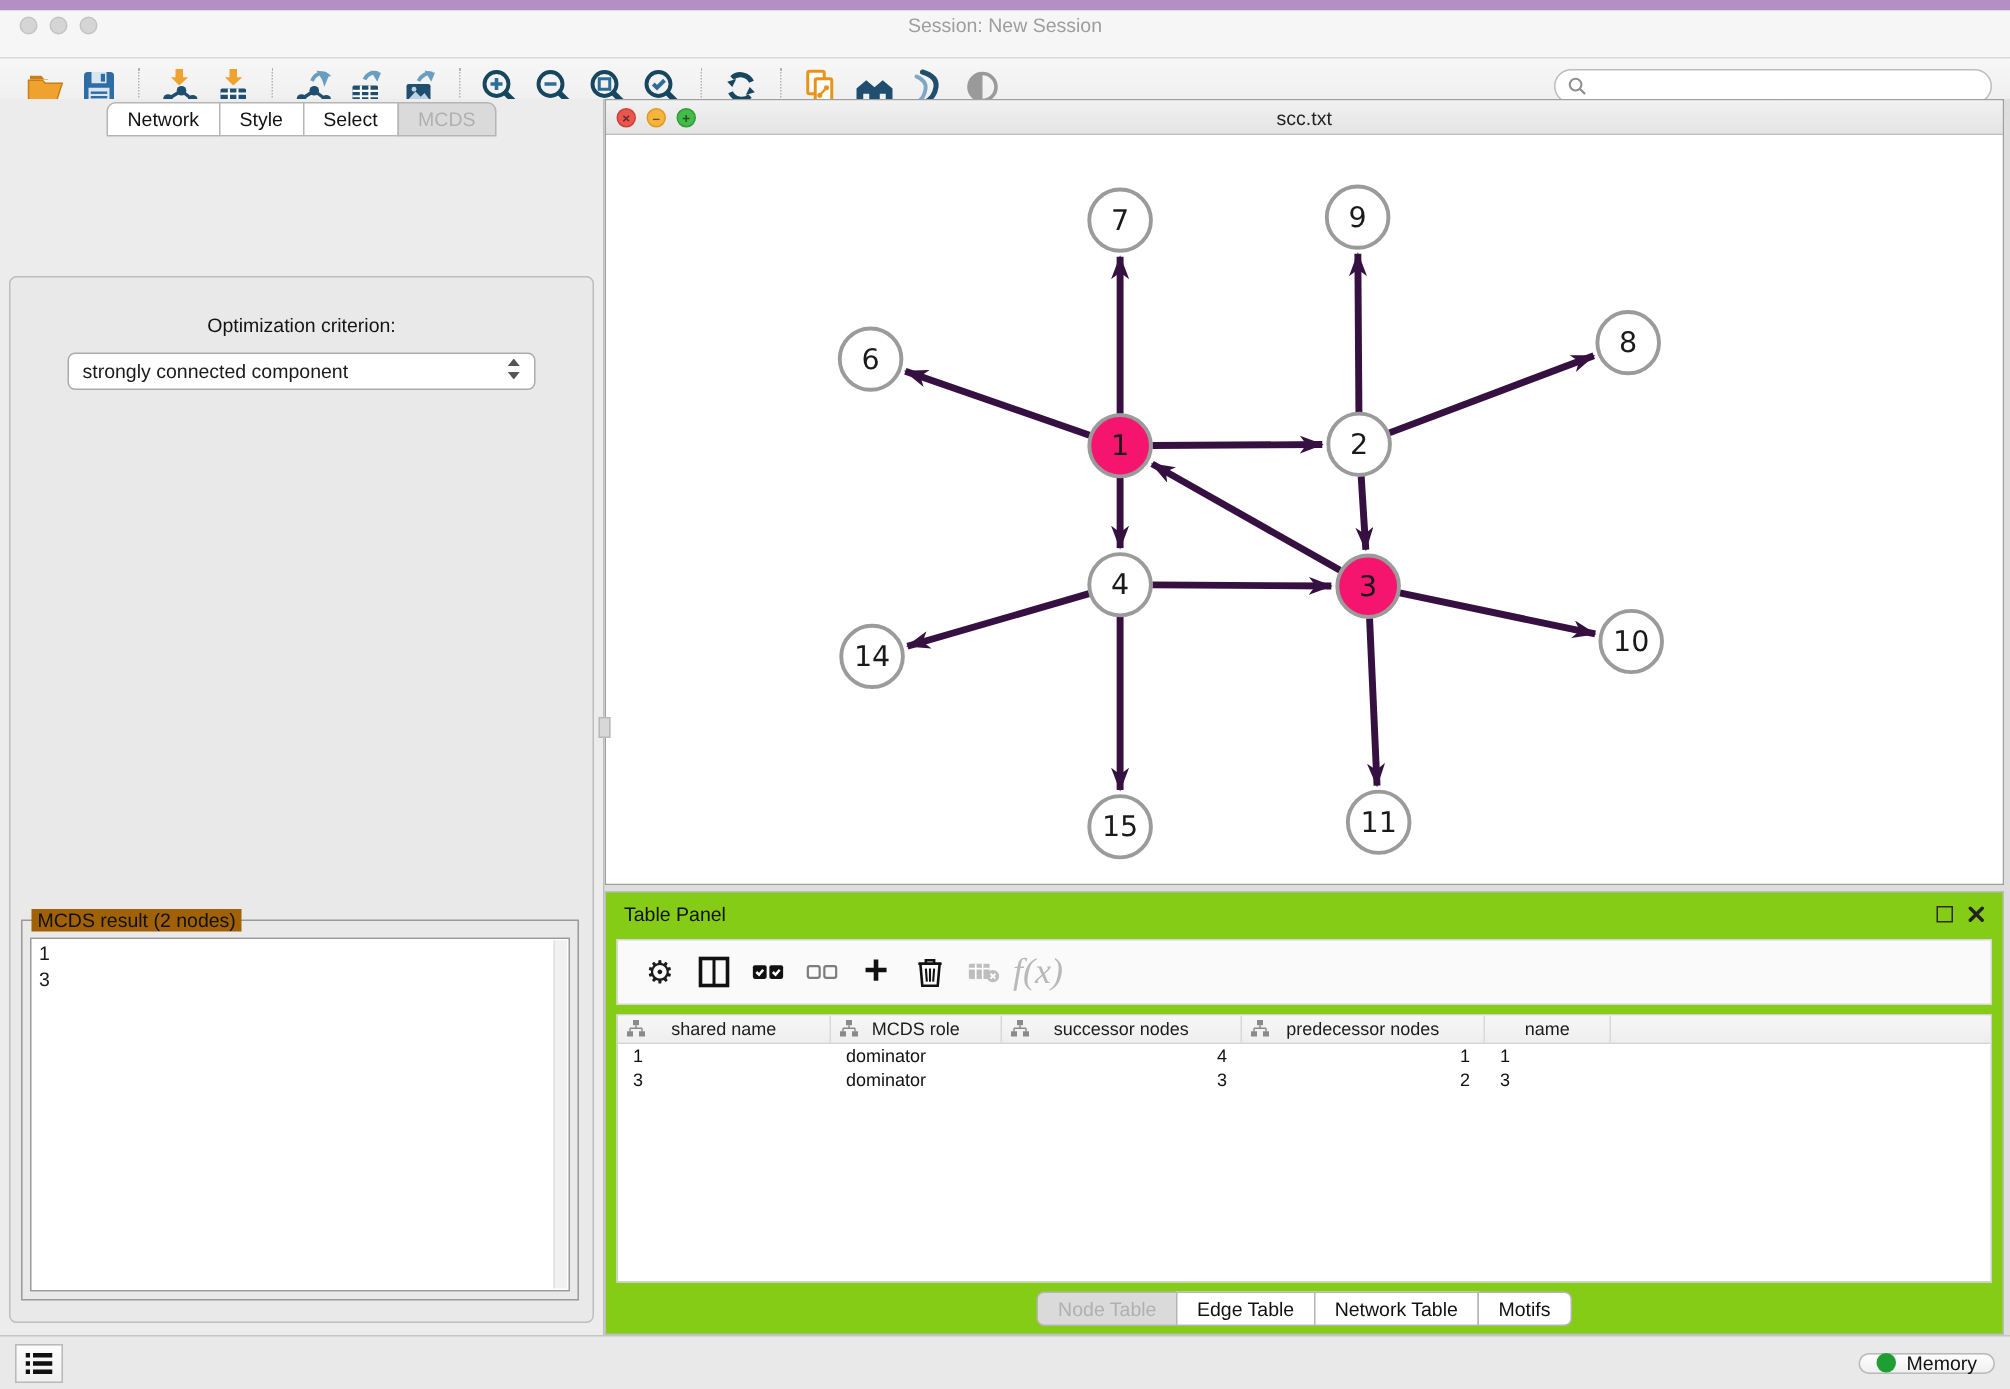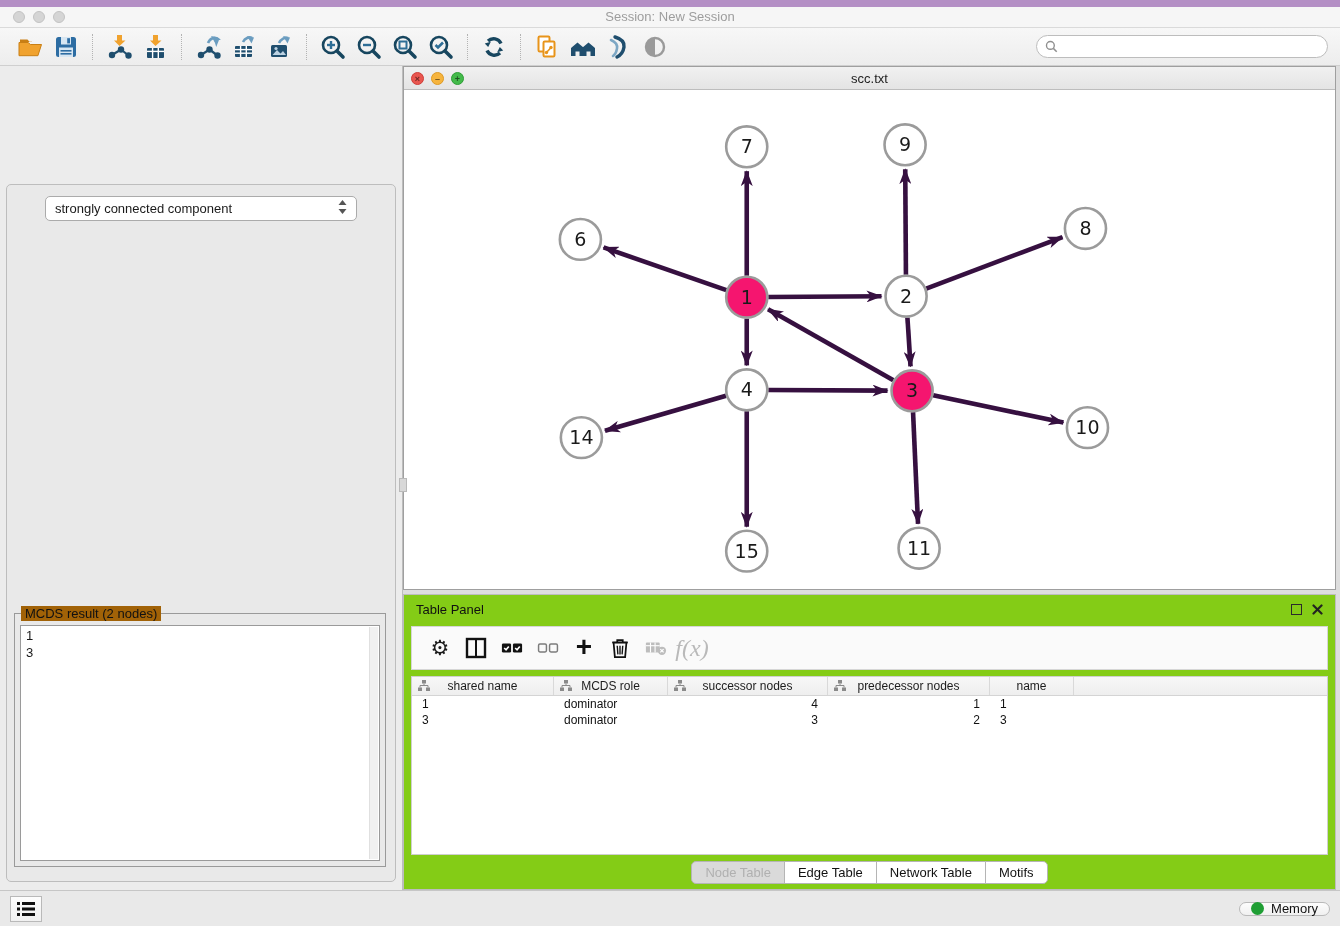--- a/index.html
+++ b/index.html
@@ -1,21 +1,21 @@
 <!DOCTYPE html>
 <html><head>
 <meta charset="utf-8">
 <style>
   * { margin:0; padding:0; box-sizing:border-box; }
   html,body { width:1340px; height:926px; }
   body { font-family:"Liberation Sans", sans-serif; background:#ececec; position:relative; overflow:hidden; color:#1a1a1a; }
 
   
   .top-accent { height:7px; background:#b48fc5; }
-  .titlebar { height:21px; background:#f6f6f6; border-bottom:1px solid #dadada; position:relative; }
+  .titlebar { height:32px; background:#f6f6f6; border-bottom:1px solid #dadada; position:relative; }
   .traffic-inactive { position:absolute; left:13px; top:4px; display:flex; gap:8px; }
   .traffic-inactive span { width:12px; height:12px; border-radius:50%; background:#d5d5d5; border:1px solid #c3c3c3; }
   .app-title { text-align:center; line-height:20px; font-size:13px; color:#9d9d9d; }
 
   .toolbar { height:38px; background:linear-gradient(#f7f7f7,#ededed); border-bottom:1px solid #cfcfcf; display:flex; align-items:center; padding:0 12px; }
   .tbtn { width:30px; height:30px; display:flex; align-items:center; justify-content:center; margin:0 3px; cursor:default; }
   .tbtn svg { width:26px; height:26px; }
   .tsep { width:1px; height:26px; border-left:1px dotted #b3b3b3; margin:0 8px; }
   .search-wrap { margin-left:auto; width:292px; height:23px; background:#fff; border:1px solid #bdbdbd; border-radius:12px; display:flex; align-items:center; padding:0 8px; }
   .search-wrap svg { width:13px; height:13px; margin-right:6px; flex:none; }
@@ -268,21 +268,28 @@
         <circle cx="5.8" cy="5.8" r="4.2" fill="none" stroke="#8f8f8f" stroke-width="1.5"></circle>
         <line x1="9" y1="9" x2="12.6" y2="12.6" stroke="#8f8f8f" stroke-width="1.6"></line>
       </svg>
     <input class="search-input" placeholder="" style="">
   </div>
 </div>
 
 <div class="main">
 
   <div class="control-panel">
+    <div class="cp-tabs" id="cp-tabs">
+        <span class="tab-seg">Network</span>
+        <span class="tab-seg">Style</span>
+        <span class="tab-seg">Select</span>
+        <span class="tab-seg selected">MCDS</span>
+      </div>
     <div class="cp-pane">
+      <div class="opt-label">Optimization criterion:</div>
       <div class="criterion-select">
         <span>strongly connected component</span>
         <span class="chev"><svg width="9" height="14" viewBox="0 0 9 14">
               <path d="M4.5 0L8.5 5h-8z" fill="#555"></path>
               <path d="M4.5 14L.5 9h8z" fill="#555"></path>
             </svg></span>
       </div>
       <div class="mcds-result">
         <span class="mcds-legend">MCDS result (2 nodes)</span>
         <div class="mcds-text" id="mcds-text">1

